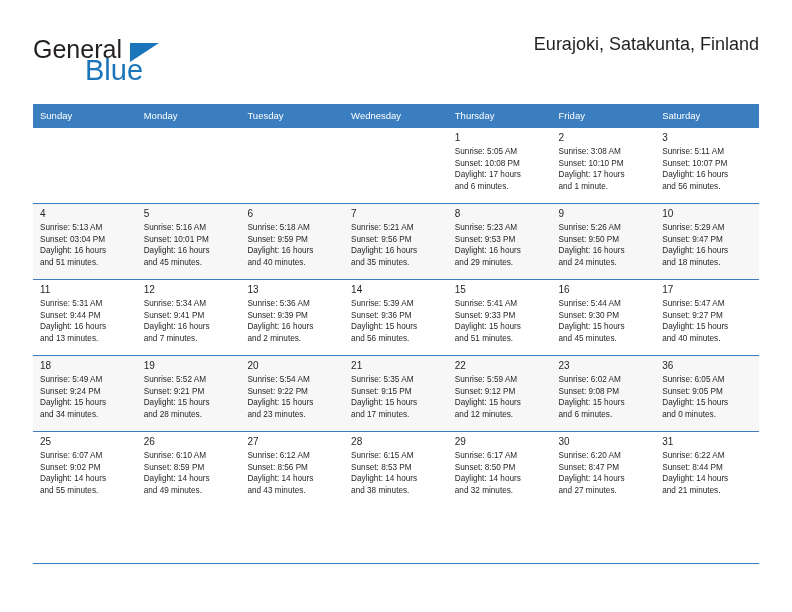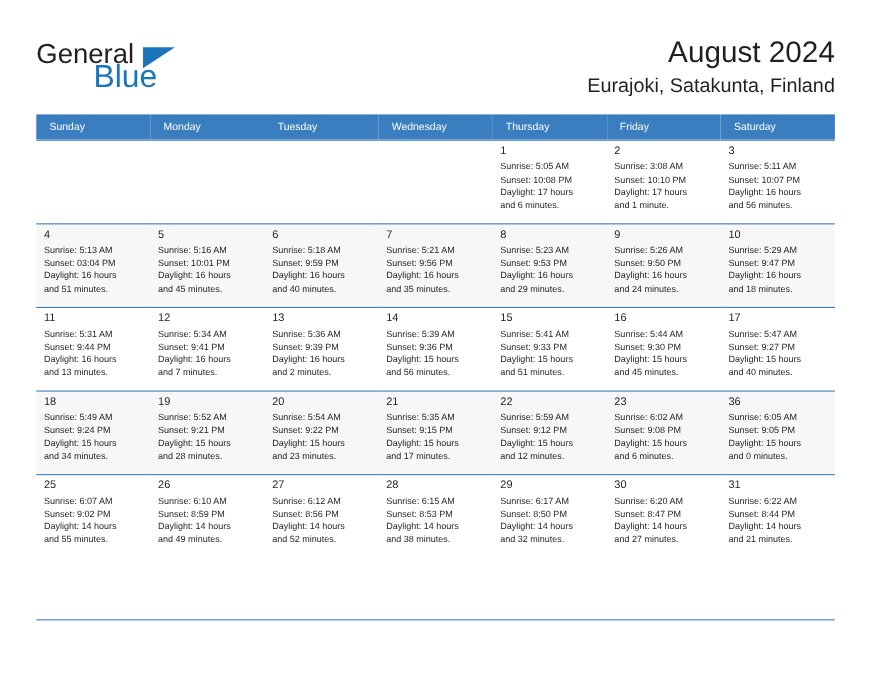--- a/index.html
+++ b/index.html
@@ -91,21 +91,21 @@
     width: 726px;
     border-collapse: collapse;
     table-layout: fixed;
   }
   .calendar th {
     background: #3b7ebf;
     color: #ffffff;
     font-size: 9.5px;
     font-weight: normal;
     text-align: left;
-    padding: 6px 0 6px 12px;
+    padding: 6px 0 6px 7px;
     height: 10px;
     border: none;
   }
   .calendar td {
     width: 103.7px;
     height: 76px;
     vertical-align: top;
     padding: 0;
     border: none;
     background: #ffffff;
@@ -156,21 +156,20 @@
 
   <div class="header">
 
     <div class="logo">
       <span class="logo-general">General</span>
       <span class="logo-tri"></span>
       <span class="logo-blue">Blue</span>
     </div>
 
     <div class="title-block">
-      <h1 class="cal-title">August 2024</h1>
       <p class="cal-subtitle">Eurajoki, Satakunta, Finland</p>
     </div>
 
   </div>
 
   <table class="calendar">
     <thead>
       <tr>
         <th>Sunday</th>
         <th>Monday</th>
@@ -497,21 +496,21 @@
               </div>
             </div>
           </td>
           <td>
             <div class="cell-inner">
               <div class="daynum">27</div>
               <div class="daylines">
                 <div>Sunrise: 6:12 AM</div>
                 <div>Sunset: 8:56 PM</div>
                 <div>Daylight: 14 hours</div>
-                <div>and 52 minutes.</div>
+                <div>and 43 minutes.</div>
               </div>
             </div>
           </td>
           <td>
             <div class="cell-inner">
               <div class="daynum">28</div>
               <div class="daylines">
                 <div>Sunrise: 6:15 AM</div>
                 <div>Sunset: 8:53 PM</div>
                 <div>Daylight: 14 hours</div>

